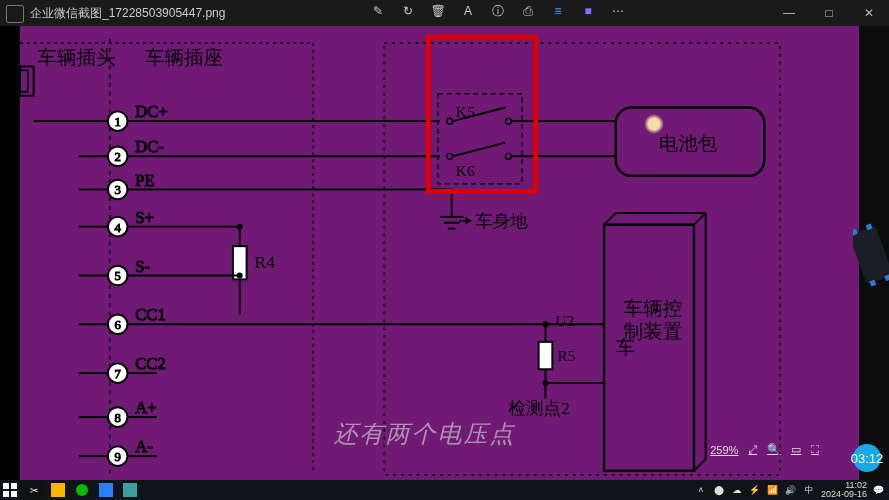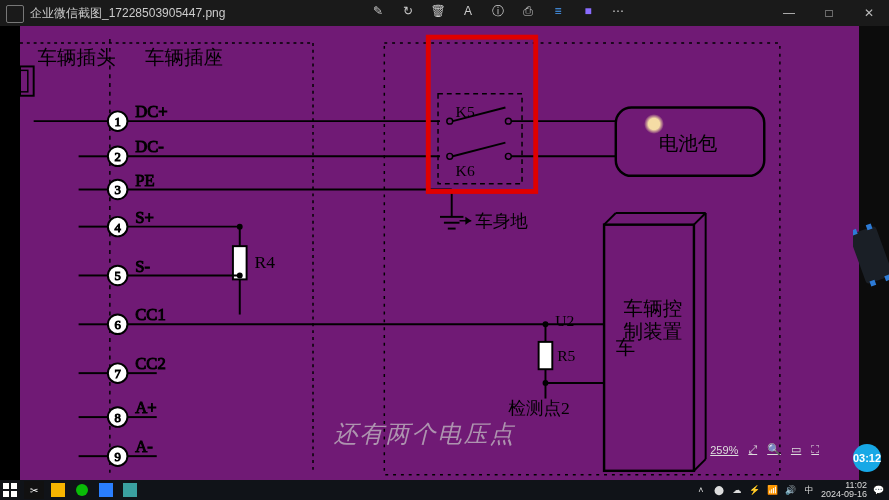--- a/index.html
+++ b/index.html
@@ -15,21 +15,21 @@
   #content{position:absolute;left:0;top:26px;right:30px;bottom:20px;background:#701a75;margin-left:20px;}
   #diagram{position:absolute;left:0;top:0;width:100%;height:100%;}
   
   #right-strip{position:absolute;right:0;top:26px;width:30px;bottom:20px;background:#0c0c0c;}
   #connector-thumb{position:absolute;right:0;top:220px;width:36px;height:70px;}
   
   #subtitle{position:absolute;left:0;right:30px;bottom:30px;text-align:center;font-size:24px;color:rgba(200,200,200,0.7);letter-spacing:2px;pointer-events:none;font-style:italic;}
   
   #pointer{position:absolute;width:20px;height:20px;border-radius:50%;background:radial-gradient(circle,#f5dca5 40%,rgba(245,220,165,0) 70%);pointer-events:none;}
   
-  #timer-badge{position:absolute;right:8px;bottom:28px;width:28px;height:28px;border-radius:50%;background:#17a8e6;color:#fff;font-size:11px;display:flex;align-items:center;justify-content:center;font-weight:bold;}
+  #timer-badge{position:absolute;right:8px;bottom:28px;width:28px;height:28px;border-radius:50%;background:#17a8e6;color:#fff;font-size:13px;display:flex;align-items:center;justify-content:center;}
   #zoom-controls{position:absolute;right:40px;bottom:24px;display:flex;gap:10px;align-items:center;color:#ddd;font-size:11px;text-decoration:underline;}
   #zoom-controls span{cursor:pointer;}
   
   #taskbar{position:absolute;left:0;right:0;bottom:0;height:20px;background:#101318;display:flex;align-items:center;}
   #taskbar .tleft{display:flex;gap:4px;align-items:center;height:100%;}
   #taskbar .tleft span{width:20px;height:18px;display:inline-flex;align-items:center;justify-content:center;}
   #taskbar .tright{position:absolute;right:4px;top:0;height:100%;display:flex;gap:6px;align-items:center;font-size:9px;color:#ddd;}
   #taskbar .tright span.icon{width:12px;height:12px;display:inline-flex;align-items:center;justify-content:center;}
   #clock{line-height:1.0;text-align:right;}
   svg text{font-family:"SimSun","Microsoft YaHei",serif;}

